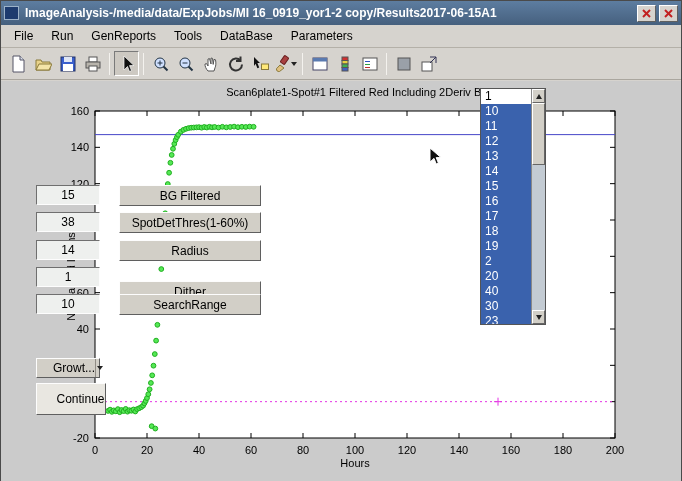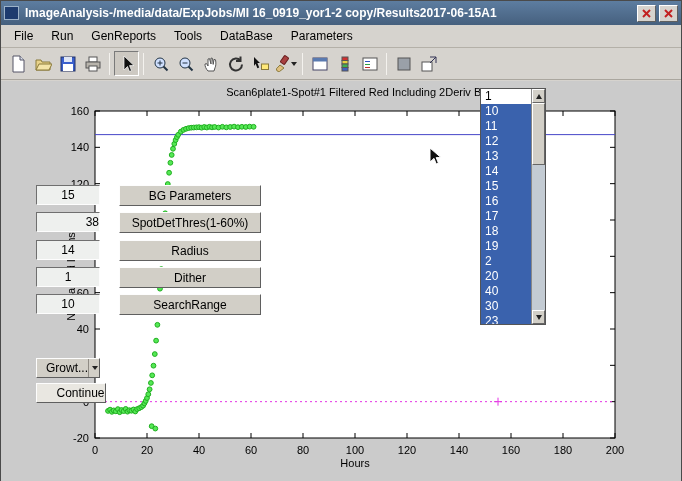--- a/index.html
+++ b/index.html
@@ -27,23 +27,23 @@
   
   .figure { position:absolute; top:80px; left:0; width:680px; height:400px; background:#cbcbcb; }
   .plot-svg { position:absolute; top:0; left:0; }
   .plot-title { position:absolute; left:94px; top:5px; width:520px; text-align:center; font-size:11px; color:#000; white-space:nowrap; }
   .xlabel { position:absolute; left:94px; top:376px; width:520px; text-align:center; font-size:11px; color:#000; }
   .ylabel { position:absolute; left:-10px; top:184px; width:160px; text-align:center; font-size:11px; color:#000; transform:rotate(-90deg); }
 
   
   .edit { position:absolute; left:35px; width:64px; height:20px; background:#eef0ee; border:1px solid; border-color:#6f6f6f #fdfdfd #fdfdfd #6f6f6f; font-size:12px; text-align:center; font-family:"Liberation Sans",sans-serif; color:#000; z-index:5; }
   .pbtn { position:absolute; left:118px; width:142px; height:21px; background:#d2cfc7; border:1px solid; border-color:#fdfdfd #5f5f5f #5f5f5f #fdfdfd; font-size:12px; display:flex; align-items:center; justify-content:center; color:#000; z-index:5; white-space:nowrap; }
-  .popup { position:absolute; left:35px; top:277px; width:64px; height:20px; background:#d2cfc7; border:1px solid; border-color:#fdfdfd #5f5f5f #5f5f5f #fdfdfd; font-size:12px; display:flex; align-items:center; padding-left:9px; z-index:5; }
+  .popup { position:absolute; left:35px; top:277px; width:64px; height:20px; background:#d2cfc7; border:1px solid; border-color:#fdfdfd #5f5f5f #5f5f5f #fdfdfd; font-size:12px; display:flex; align-items:center; padding-left:16px; z-index:5; }
   .popup-caret-box { margin-left:auto; width:14px; height:100%; display:flex; align-items:center; justify-content:center; border-left:1px solid #8f8b84; }
-  .continue-btn { position:absolute; left:35px; top:302px; width:70px; height:20px; background:#e9e7e1; border:1px solid; border-color:#fdfdfd #5f5f5f #5f5f5f #fdfdfd; font-size:12px; display:flex; align-items:center; justify-content:center; z-index:5;padding-left:19px; }
+  .continue-btn { position:absolute; left:35px; top:302px; width:70px; height:32px; background:#e9e7e1; border:1px solid; border-color:#fdfdfd #5f5f5f #5f5f5f #fdfdfd; font-size:12px; display:flex; align-items:center; justify-content:center; z-index:5;padding-left:19px; }
 
   
   .listbox { position:absolute; left:479px; top:7px; width:66px; height:237px; background:#fff; border:1px solid #555; display:flex; z-index:6; overflow:hidden; }
   .list-items { flex:1; overflow:hidden; }
   .list-item { height:15px; line-height:15px; padding-left:4px; font-size:12px; color:#000; background:#fff; }
   .list-item.sel { background:#3a62ad; color:#fff; }
   .scrollbar { width:14px; border-left:1px solid #888; background:#c3cbd3; display:flex; flex-direction:column; }
   .sb-btn { width:13px; height:14px; background:#d2cfc7; border:1px solid; border-color:#fff #666 #666 #fff; display:flex; align-items:center; justify-content:center; }
   .sb-track { flex:1; position:relative; }
   .sb-thumb { position:absolute; top:0; left:0; width:13px; height:62px; background:#d2cfc7; border:1px solid; border-color:#fff #666 #666 #fff; }
@@ -337,29 +337,29 @@
         <circle cx="244.79999999999998" cy="45.986666666666686" r="2.4" fill="#55e855" stroke="#1faf1f" stroke-width="1"></circle>
         <circle cx="248.7" cy="45.62333333333332" r="2.4" fill="#55e855" stroke="#1faf1f" stroke-width="1"></circle>
         <circle cx="252.6" cy="45.80499999999998" r="2.4" fill="#55e855" stroke="#1faf1f" stroke-width="1"></circle>
       </svg>
 
     <div class="plot-title">Scan6plate1-Spot#1 Filtered Red Including 2Deriv Bl</div>
     <div class="xlabel">Hours</div>
     <div class="ylabel">Normalized Intensity</div>
 
     <input class="edit" style="top: 104px;" value="15">
-    <input class="edit" style="top: 131px; text-align: right;" value="38">
+    <input class="edit" style="top: 131px;" value="38">
     <input class="edit" style="top: 159px;" value="14">
     <input class="edit" style="top: 186px;" value="1">
     <input class="edit" style="top: 213px;" value="10">
 
-    <div class="pbtn" style="top:104px">BG Parameters</div>
+    <div class="pbtn" style="top:104px">BG Filtered</div>
     <div class="pbtn" style="top:131px">SpotDetThres(1-60%)</div>
     <div class="pbtn" style="top:159px">Radius</div>
-    <div class="pbtn" style="top:186px">Dither</div>
+    <div class="pbtn" style="top:200px">Dither</div>
     <div class="pbtn" style="top:213px">SearchRange</div>
 
     <div class="popup">
       <span>Growt...</span>
       <span class="popup-caret-box">
           <span class="caret-down"></span>
         </span>
     </div>
     <div class="continue-btn">Continue</div>
 

